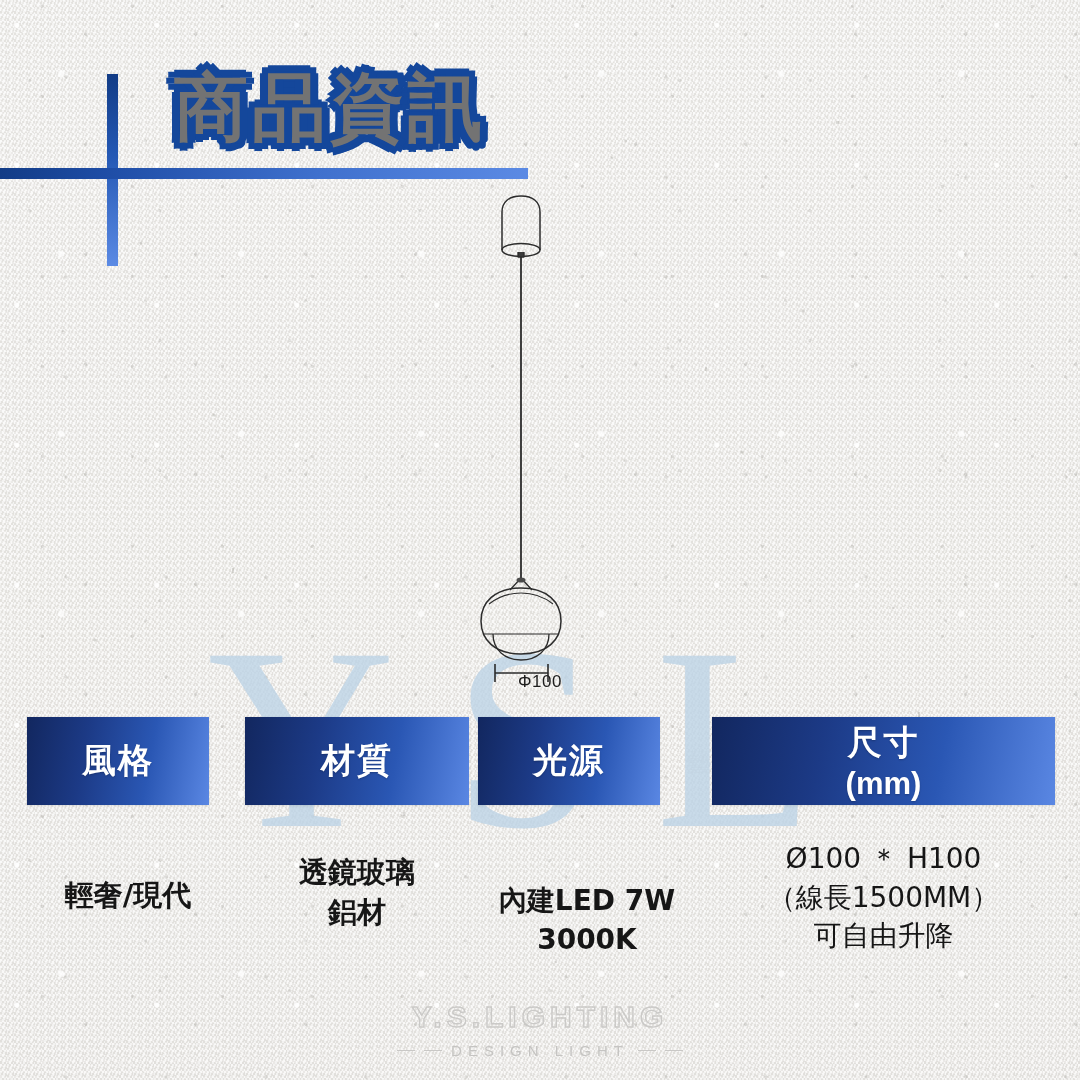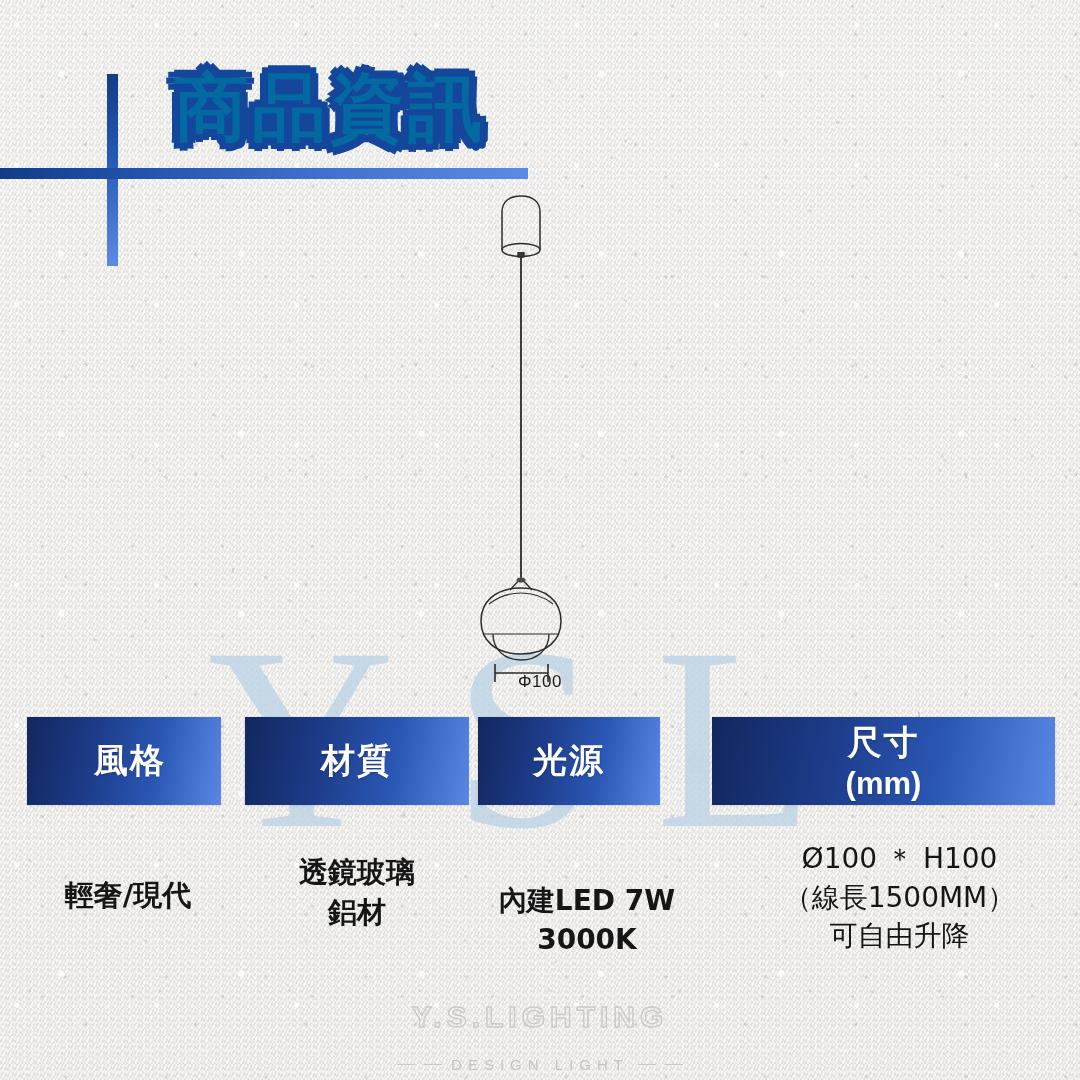--- a/index.html
+++ b/index.html
@@ -52,21 +52,21 @@
   .cross-h{
     position:absolute;left:0px;top:168px;width:528px;height:11px;
     background:linear-gradient(90deg,#123c86 0%,#1e4da6 20%,#3f70cd 60%,#5b8ae4 100%);
   }
 
   
   .title{
     position:absolute;left:174px;top:70px;
     font-family:"DejaVu Sans","Liberation Sans",sans-serif;
     font-size:74px;font-weight:700;letter-spacing:4px;
-    color:#0369a1;
+    color:#737373;
     -webkit-text-stroke:7px #ffffff;
     paint-order:stroke fill;
     text-shadow:
       0 0 0 #14479b,
       8px 0 0 #14479b, -8px 0 0 #14479b, 0 8px 0 #14479b, 0 -8px 0 #14479b,
       6px 6px 0 #14479b, -6px 6px 0 #14479b, 6px -6px 0 #14479b, -6px -6px 0 #14479b;
     line-height:1;
     white-space:nowrap;
   }
 
@@ -85,49 +85,49 @@
     background:linear-gradient(100deg,#12275f 0%,#1c3a86 32%,#2a57b4 66%,#5a87e3 100%);
     display:flex;align-items:center;justify-content:center;
     box-shadow:0 1px 3px rgba(0,0,0,.10);
   }
   .hdr span{
     color:#ffffff;font-weight:700;font-size:34px;letter-spacing:2px;
     font-family:"DejaVu Sans","Liberation Sans",sans-serif;
     text-shadow:0 1px 2px rgba(0,0,0,.22);
     white-space:nowrap;
   }
-  .hdr.h1{left:27px;width:182px;padding-left:12px;}
+  .hdr.h1{left:27px;width:182px;}
   .hdr.h2{left:245px;width:224px;justify-content:center;}
   .hdr.h3{left:478px;width:182px;}
   .hdr.h4{left:712px;width:343px;flex-direction:column;}
   .hdr .serif{font-family:Liberation Sans, sans-serif;font-weight:700;font-size:31px;letter-spacing:0;}
 
   
   .body-col{
     position:absolute;top:848px;text-align:center;
     font-family:"DejaVu Sans","Liberation Sans",sans-serif;
     color:#161616;line-height:1.38;
   }
   .body-col.c1{left:27px;width:202px;font-size:29px;font-weight:700;top:875px;}
   .body-col.c2{left:245px;width:224px;font-size:29px;font-weight:700;top:852px;}
   .body-col.c3{left:478px;width:218px;font-size:28px;font-weight:700;top:858px;margin-top:24px;}
-  .body-col.c4{left:712px;width:343px;font-size:28px;font-weight:400;top:840px;padding-left:16px;}
+  .body-col.c4{left:712px;width:343px;font-size:28px;font-weight:400;top:840px;}
   .body-col div{white-space:nowrap;}
 
   
   .footer{position:absolute;left:0;right:0;top:1000px;text-align:center;}
   .footer .brand{
     font-family:"Liberation Sans",sans-serif;
     font-size:30px;font-weight:700;letter-spacing:5px;
     color:transparent;
     -webkit-text-stroke:1.4px #c9c8c6;
     opacity:.95;
   }
   .footer .tag{
-    margin-top:22px;
+    margin-top:8px;
     font-family:"Liberation Sans",sans-serif;
     font-size:15px;font-weight:400;letter-spacing:6px;
     color:#c5c4c2;
     display:flex;align-items:center;justify-content:center;gap:9px;
   }
   .footer .tag .rule{display:inline-block;width:18px;height:1px;background:#c9c8c6;}
 </style>
 </head>
 <body>
 

